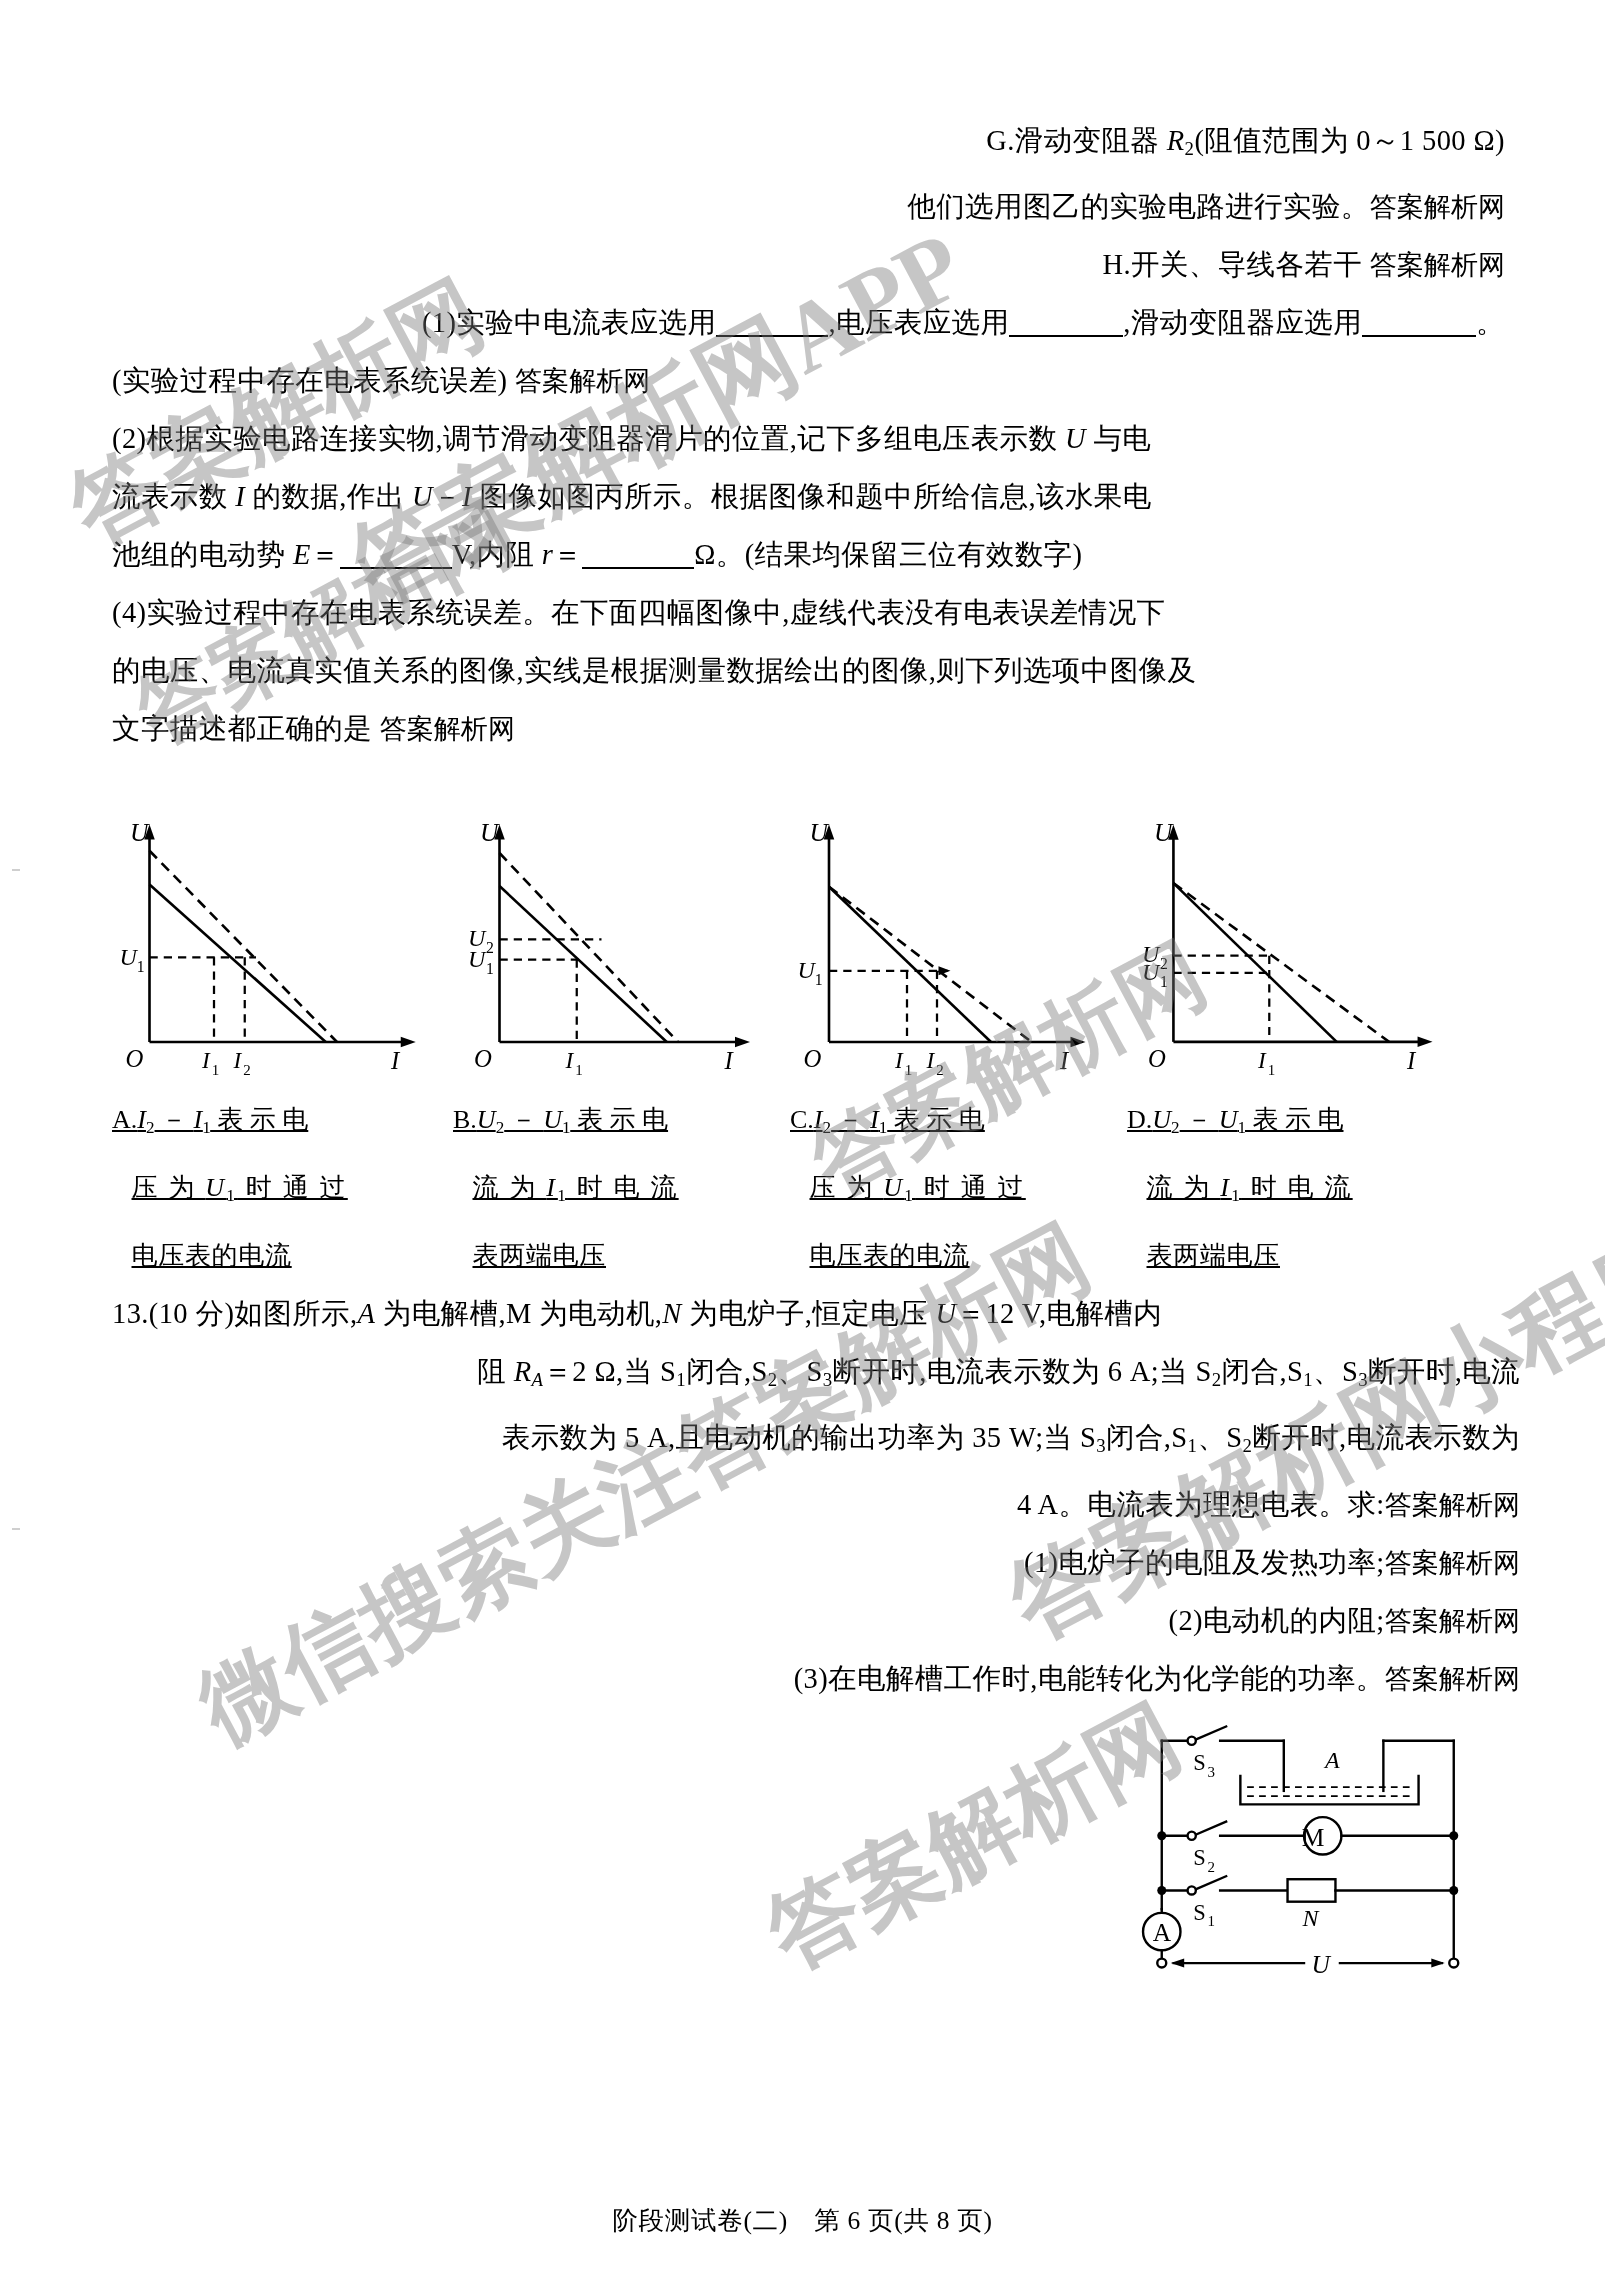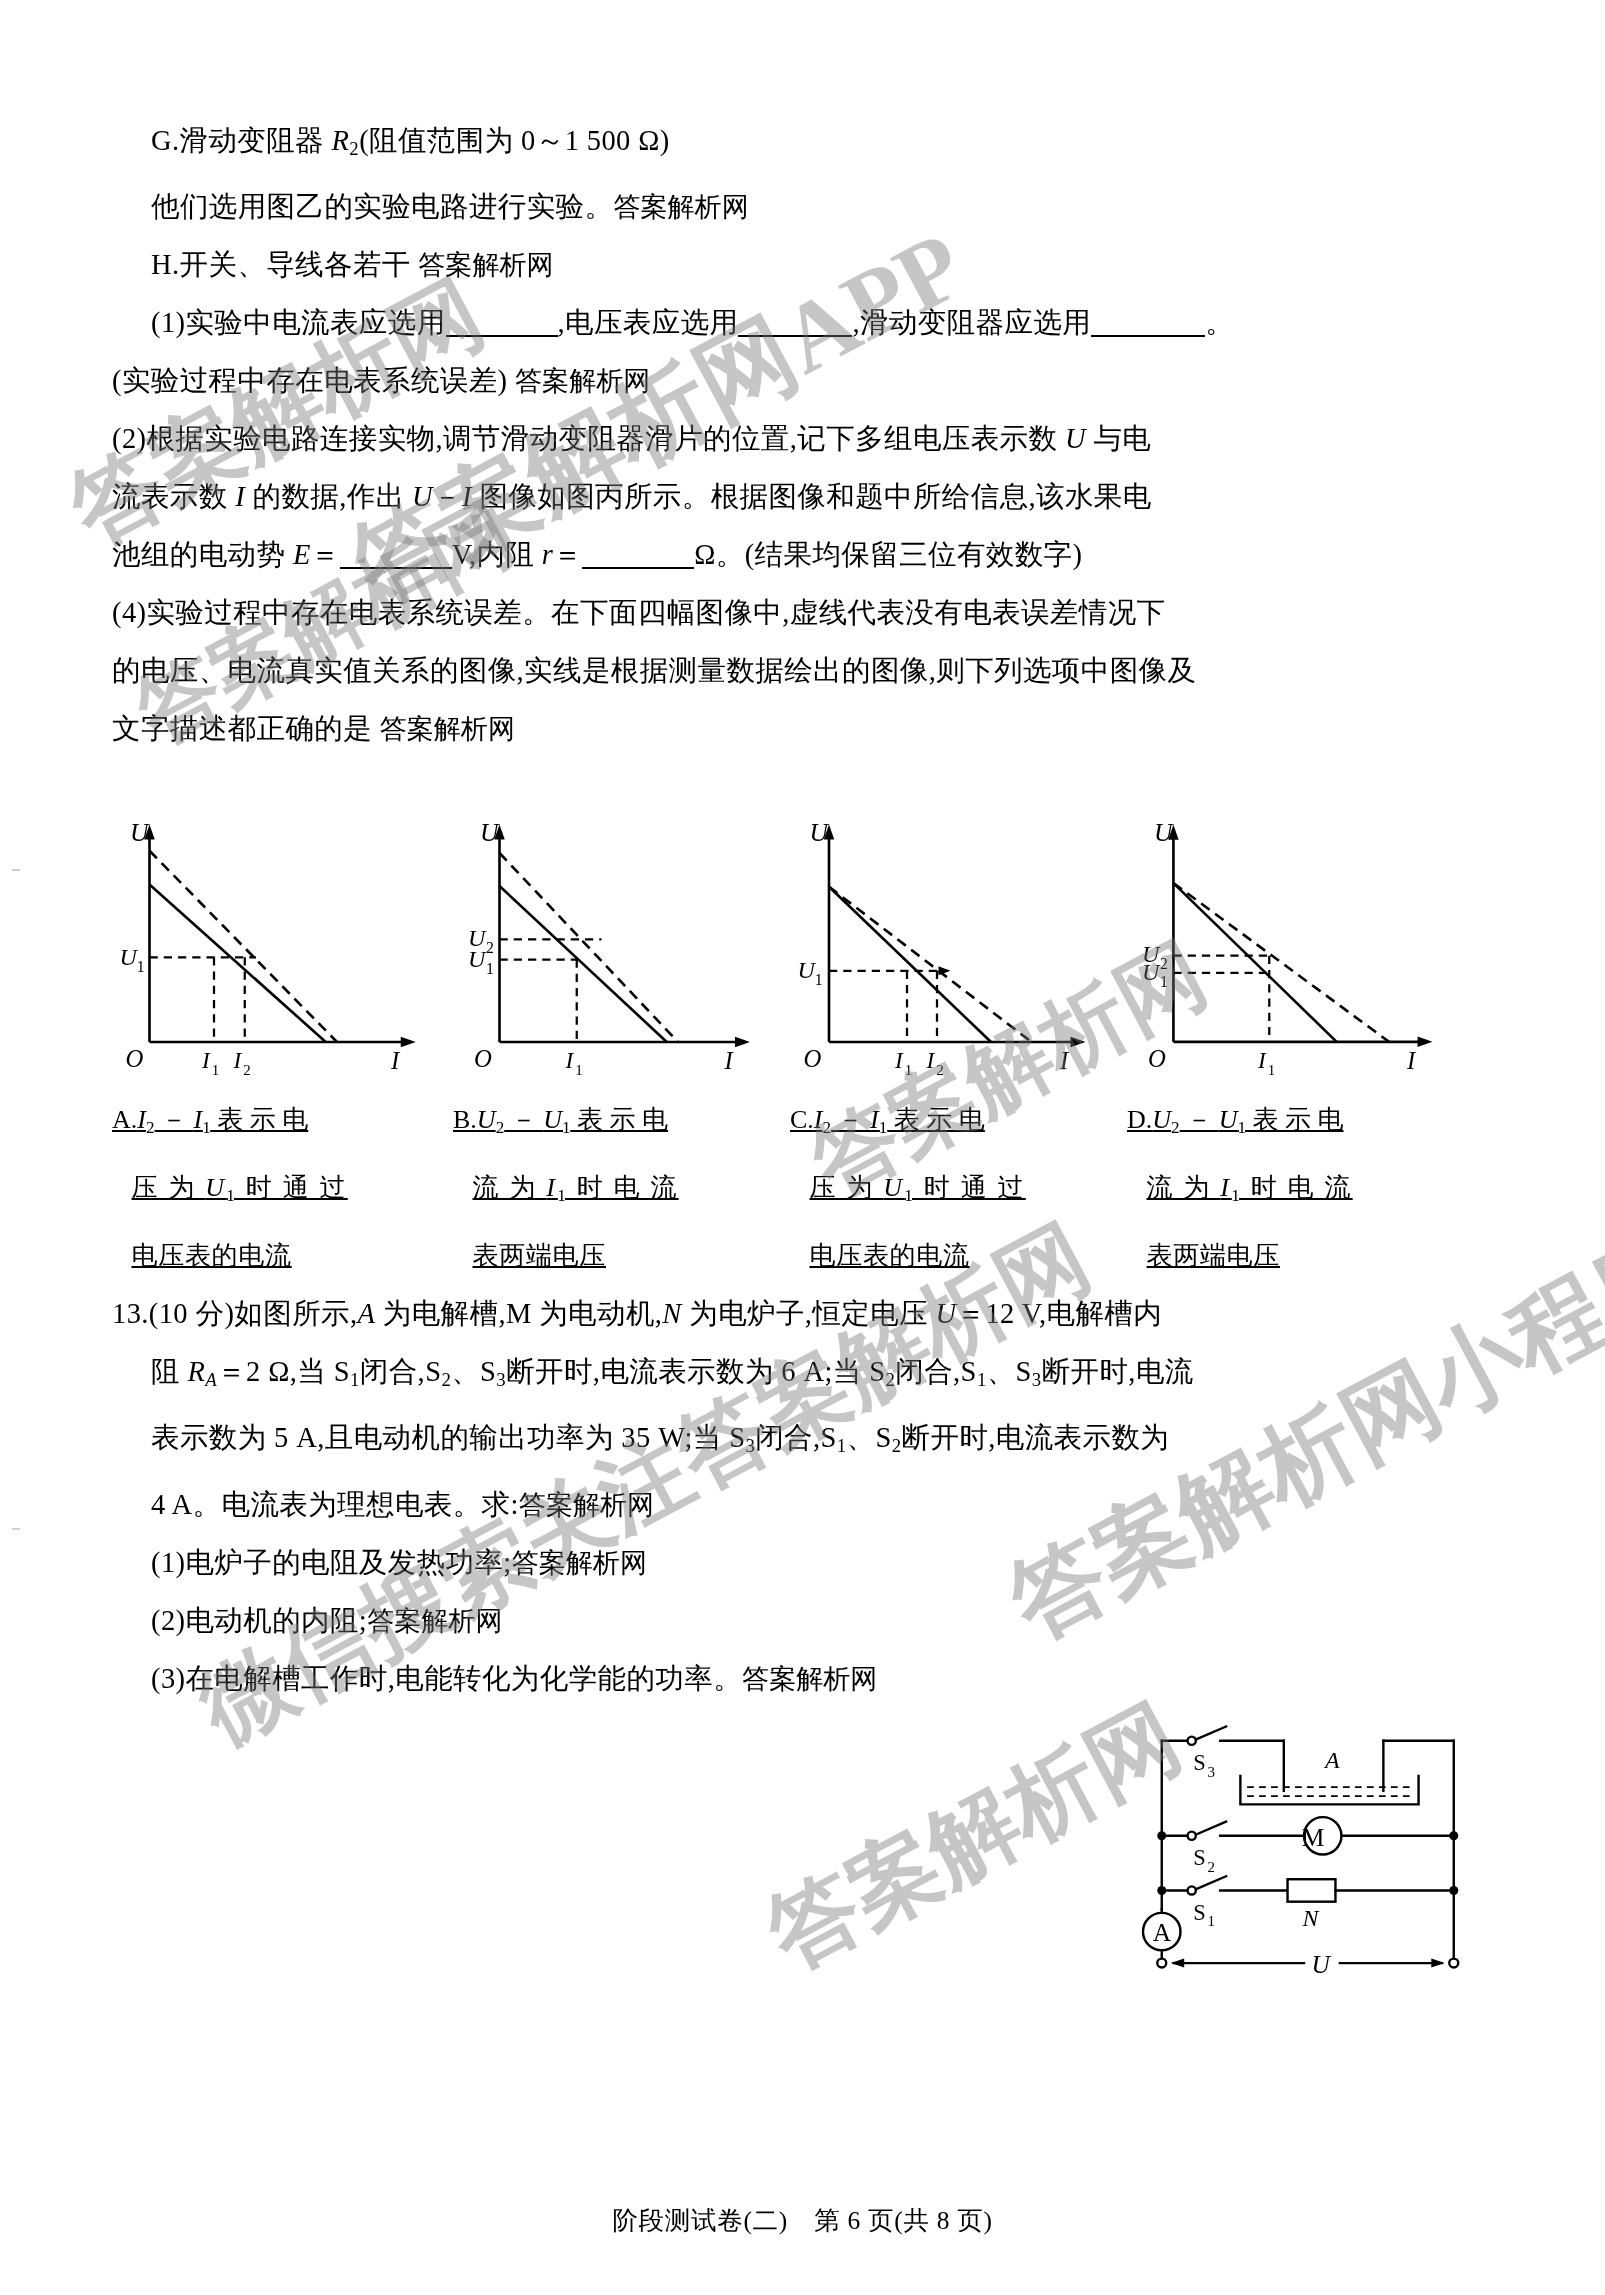--- a/index.html
+++ b/index.html
@@ -39,21 +39,21 @@
     width: 1393px;
   }
 
   .line {
     font-size: 28.5px;
     line-height: 58px;
     letter-spacing: 0.4px;
     white-space: nowrap;
     position: relative;
   }
-  .line.indent { padding-left: 39px; }
+  .line.indent { padding-left: 39px; text-align: right; }
   .line.hang  { padding-left: 0px; }
 
   .it { font-style: italic; font-family: "Liberation Serif", serif; }
   .sub { font-size: 0.66em; vertical-align: -0.28em; font-style: italic;}
   .subn { font-size: 0.66em; vertical-align: -0.28em; font-style: normal;}
   .blank {
     display: inline-block;
     border-bottom: 2.2px solid #000;
     height: 1em;
     vertical-align: -0.15em;

